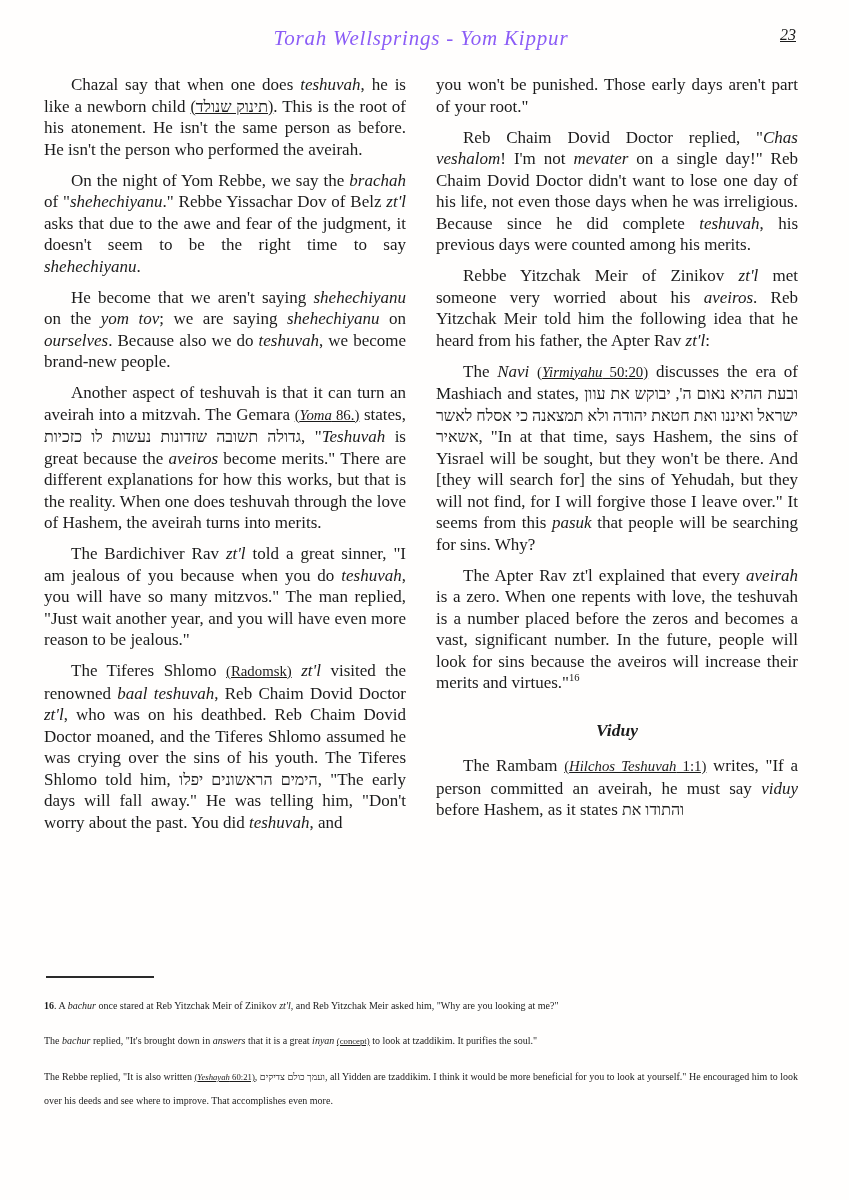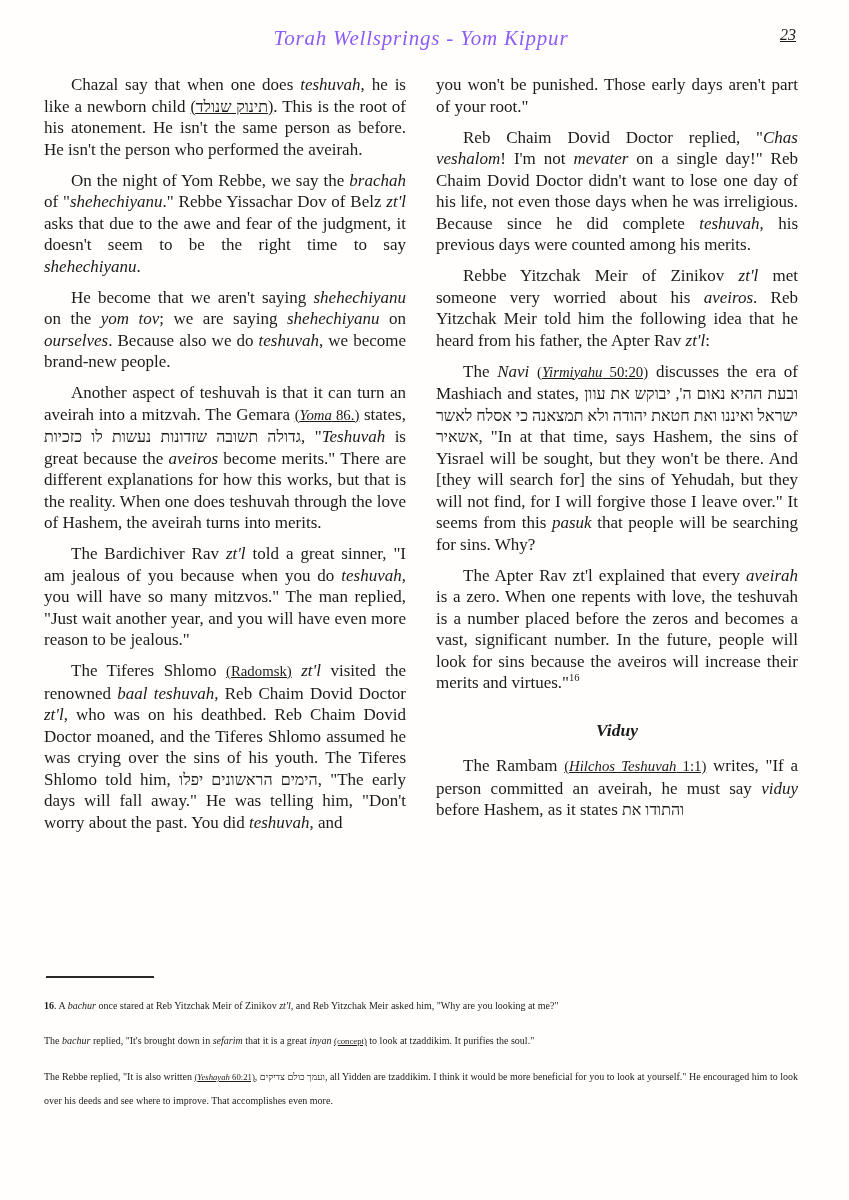--- a/index.html
+++ b/index.html
@@ -98,16 +98,16 @@
         <p class="para"><span>Rebbe Yitzchak Meir of Zinikov </span><span class="i">zt'l</span><span> met someone very worried about his </span><span class="i">aveiros</span><span>. Reb Yitzchak Meir told him the following idea that he heard from his father, the Apter Rav </span><span class="i">zt'l</span><span>:</span></p>
         <p class="para"><span>The </span><span class="i">Navi</span><span> </span><span class="sm">(</span><span class="i sm">Yirmiyahu</span><span class="sm"> 50:20)</span><span> discusses the era of Mashiach and states, </span><span class="heb">ובעת ההיא נאום ה', יבוקש את עוון ישראל ואיננו ואת חטאת יהודה ולא תמצאנה כי אסלח לאשר אשאיר</span><span>, "In at that time, says Hashem, the sins of Yisrael will be sought, but they won't be there. And [they will search for] the sins of Yehudah, but they will not find, for I will forgive those I leave over." It seems from this </span><span class="i">pasuk</span><span> that people will be searching for sins. Why?</span></p>
         <p class="para"><span>The Apter Rav zt'l explained that every </span><span class="i">aveirah</span><span> is a zero. When one repents with love, the teshuvah is a number placed before the zeros and becomes a vast, significant number. In the future, people will look for sins because the aveiros will increase their merits and virtues."</span><span class="sup">16</span></p>
         <h3 class="section-heading"><span>Viduy</span></h3>
         <p class="para"><span>The Rambam </span><span class="sm">(</span><span class="i sm">Hilchos Teshuvah</span><span class="sm"> 1:1)</span><span> writes, "If a person committed an aveirah, he must say </span><span class="i">viduy</span><span> before Hashem, as it states </span><span class="heb">והתודו את</span></p>
       </div>
   </div>
   <div class="footnote-rule"></div>
   <div class="footnotes">
       <p class="para no-indent"><span class="b">16</span><span>. A </span><span class="i">bachur</span><span> once stared at Reb Yitzchak Meir of Zinikov </span><span class="i">zt'l</span><span>, and Reb Yitzchak Meir asked him, "Why are you looking at me?"</span></p>
-      <p class="para no-indent"><span>The </span><span class="i">bachur</span><span> replied, "It's brought down in </span><span class="i">sefarim</span><span> that it is a great </span><span class="i">inyan</span><span> </span><span class="sm">(concept)</span><span> to look at tzaddikim. It purifies the soul."</span></p>
+      <p class="para no-indent"><span>The </span><span class="i">bachur</span><span> replied, "It's brought down in </span><span class="i">answers</span><span> that it is a great </span><span class="i">inyan</span><span> </span><span class="sm">(concept)</span><span> to look at tzaddikim. It purifies the soul."</span></p>
       <p class="para no-indent"><span>The Rebbe replied, "It is also written </span><span class="sm">(</span><span class="i sm">Yeshayah</span><span class="sm"> 60:21)</span><span>, </span><span class="heb">ועמך כולם צדיקים</span><span>, all Yidden are tzaddikim. I think it would be more beneficial for you to look at yourself." He encouraged him to look over his deeds and see where to improve. That accomplishes even more.</span></p>
     </div>
 </div>
 
 </body></html>

